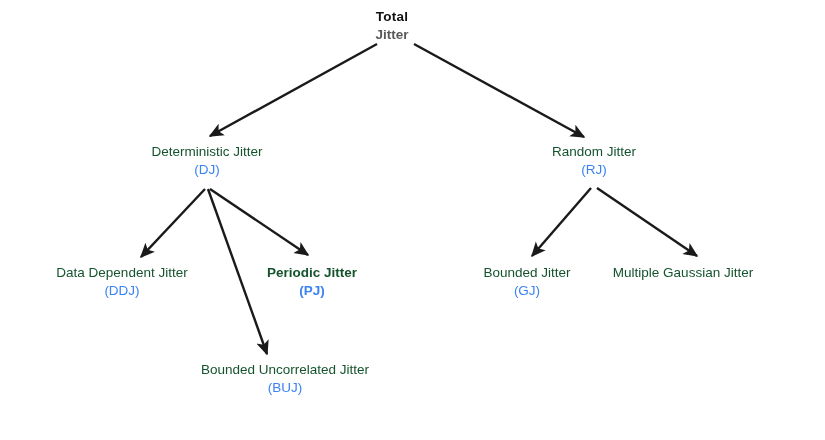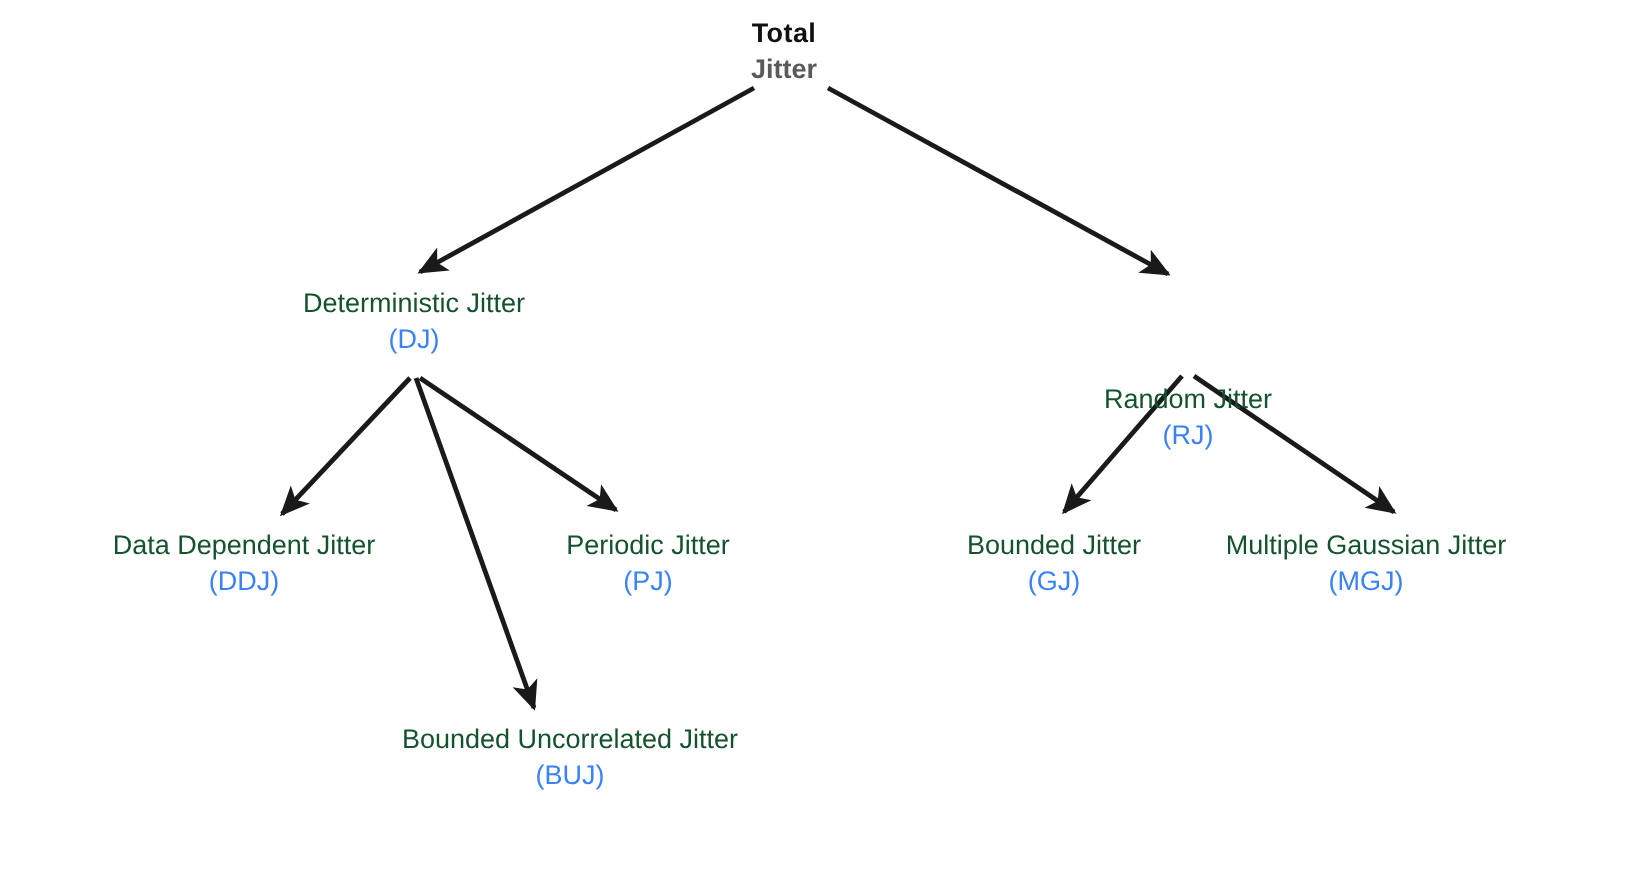--- a/index.html
+++ b/index.html
@@ -79,39 +79,38 @@
 
   <div id="nodes">
       <div class="node root" style="left: 392px; top: 8px;">
         <span class="nm">Total</span>
         <span class="abbr">Jitter</span>
       </div>
       <div class="node" style="left: 207px; top: 143px;">
         <span class="nm">Deterministic Jitter</span>
         <span class="abbr">(DJ)</span>
       </div>
-      <div class="node" style="left: 594px; top: 143px; margin-top: 48px;">
+      <div class="node" style="left: 594px; top: 143px;">
         <span class="nm">Random Jitter</span>
         <span class="abbr">(RJ)</span>
       </div>
       <div class="node" style="left: 122px; top: 264px;">
         <span class="nm">Data Dependent Jitter</span>
         <span class="abbr">(DDJ)</span>
       </div>
-      <div class="node" style="left: 324px; top: 264px;">
+      <div class="node" style="left: 312px; top: 264px; font-weight: bold;">
         <span class="nm">Periodic Jitter</span>
         <span class="abbr">(PJ)</span>
       </div>
       <div class="node" style="left: 527px; top: 264px;">
         <span class="nm">Bounded Jitter</span>
         <span class="abbr">(GJ)</span>
       </div>
       <div class="node" style="left: 683px; top: 264px;">
         <span class="nm">Multiple Gaussian Jitter</span>
-        <span class="abbr">(MGJ)</span>
       </div>
       <div class="node" style="left: 285px; top: 361px;">
         <span class="nm">Bounded Uncorrelated Jitter</span>
         <span class="abbr">(BUJ)</span>
       </div>
     </div>
 
 </div>
 
 </body></html>

